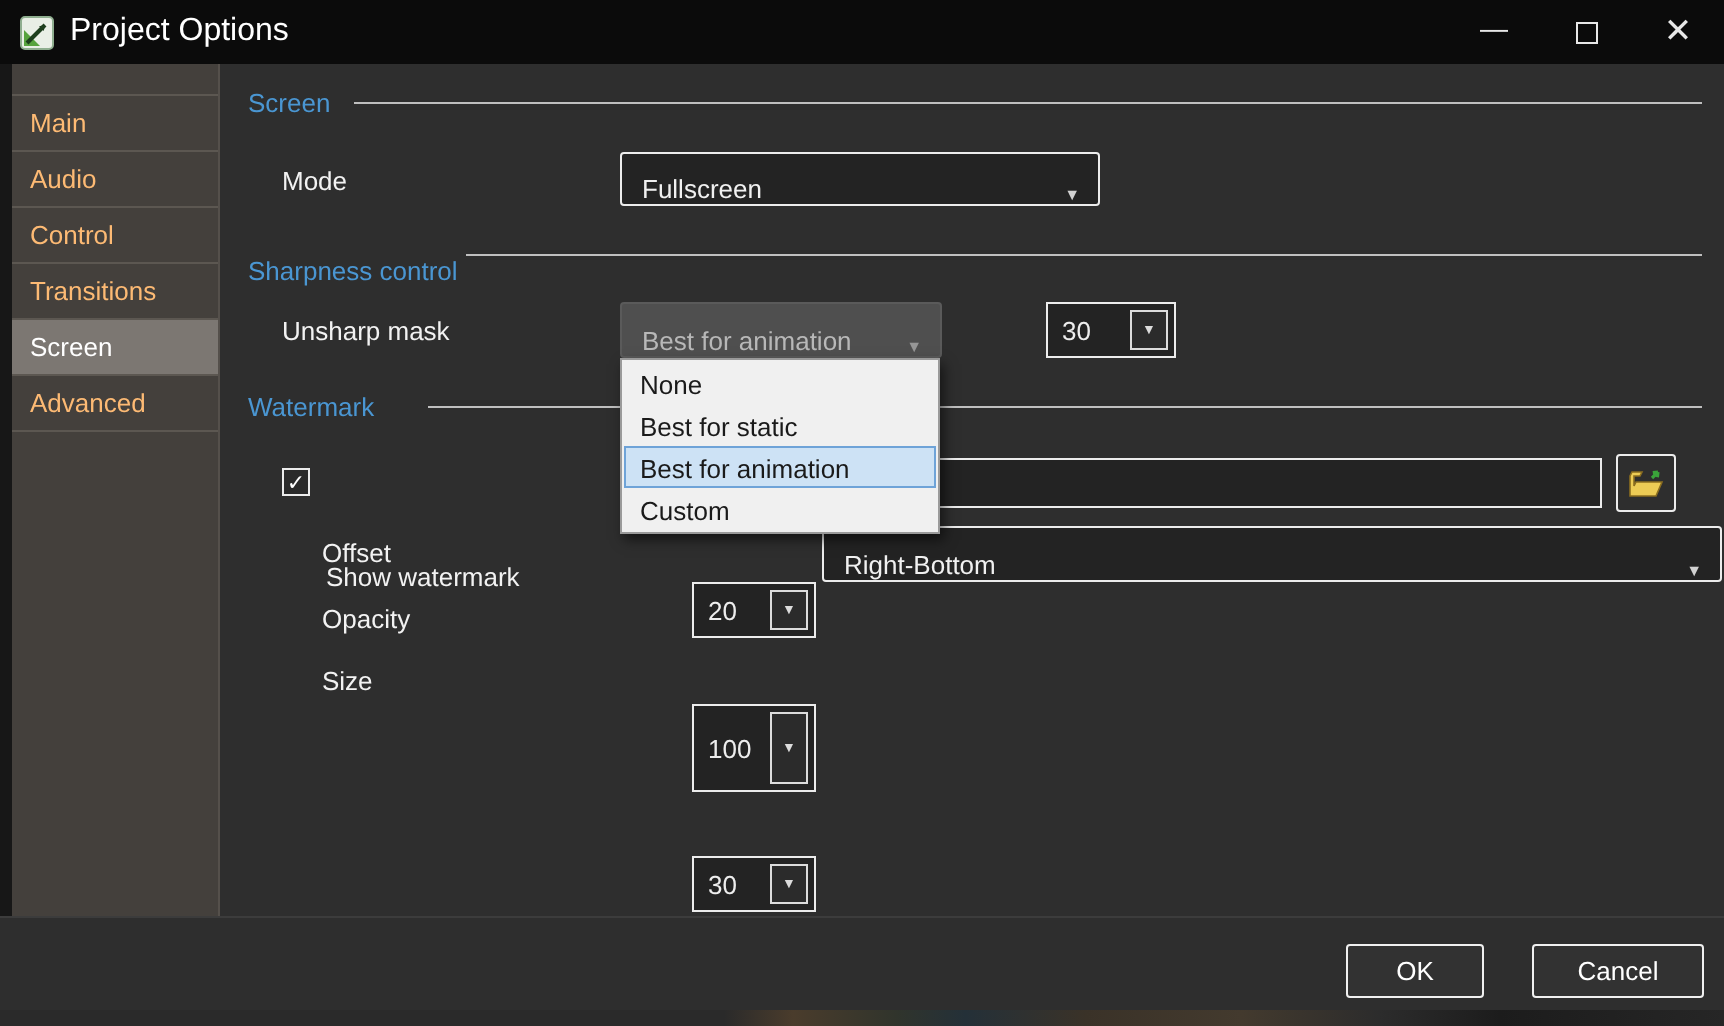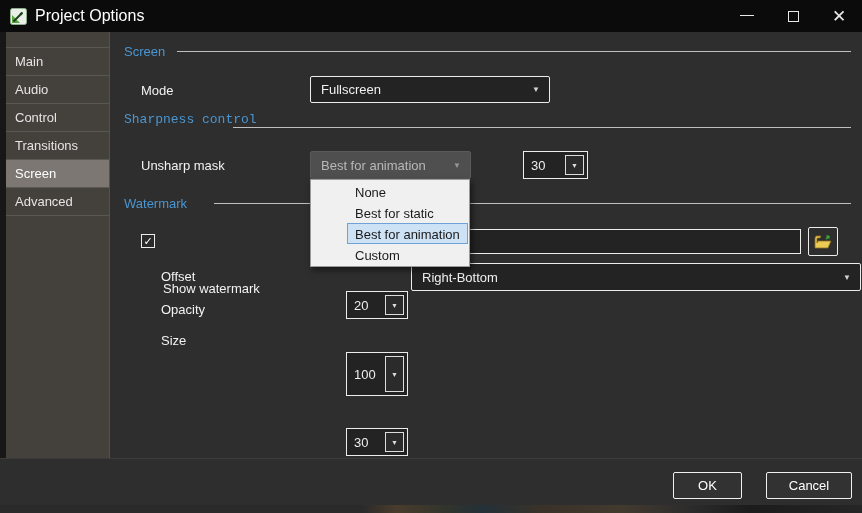--- a/index.html
+++ b/index.html
@@ -24,31 +24,31 @@
   #win-controls { margin-left: auto; display: flex; height: 32px; }
   .win-btn { width: 46px; height: 32px; display: flex; align-items: center; justify-content: center; color: #e8e8e8; cursor: default; }
   .win-btn.min span { font-size: 14px; position: relative; top: -2px; }
   .win-btn.max span { display: block; width: 11px; height: 11px; border: 1px solid #e8e8e8; }
   .win-btn.close span { font-size: 17px; }
 
   
   #sidebar { left: 0; top: 32px; width: 110px; height: 426px; background: #171717; }
   #sidebar-panel { position: absolute; left: 6px; top: 0; right: 0; bottom: 0; background: #44403c; border-right: 1px solid #55504b; }
   #sidebar-list { position: absolute; left: 0; right: 0; top: 15px; border-top: 1px solid #5c5751; }
-  .side-item { height: 28px; line-height: 28px; padding-left: 9px; border-bottom: 1px solid #5c5751; color: #e5e5e5; cursor: default; }
+  .side-item { height: 28px; line-height: 28px; padding-left: 9px; border-bottom: 1px solid #5c5751; color: #fdba74; cursor: default; }
   .side-item.selected { background: #7c7772; color: #ffffff; }
 
   
   .section-title { font-size: 13px; color: #4a96d2; }
   .section-line { height: 1px; background: #bfbfbf; }
   .field-label { font-size: 13px; color: #f2f2f2; }
 
   .combo {
     border: 1px solid #ececec; border-radius: 2px; background: #232323;
-    display: flex; align-items: center; color: #f0f0f0;
+    display: flex; align-items: flex-end; color: #f0f0f0;
   }
   .combo .combo-text { padding-left: 10px; }
   .combo .combo-arrow { margin-left: auto; padding-right: 9px; font-size: 8px; color: #d2d2d2; }
 
   .combo.open { background: #4f4f4f; border: 1px solid #5a5a5a; color: #b8b8b8; }
   .combo.open .combo-arrow { color: #969696; }
 
   .spinner { border: 1px solid #ececec; background: #232323; display: flex; align-items: center; position: relative; margin-left: 36px; }
   .spinner .spin-value { padding-left: 7px; color: #ededed; }
   .spinner .spin-btn {
@@ -56,21 +56,21 @@
     border: 1px solid #dcdcdc; display: flex; align-items: center; justify-content: center;
     font-size: 7px; color: #dcdcdc; background: #2b2b2b;
   }
 
   
   #unsharp-list {
     left: 310px; top: 179px; width: 160px; background: #f0f0f0;
     border: 1px solid #9a9a9a; box-shadow: 2px 3px 6px rgba(0,0,0,0.55); z-index: 20;
     padding: 1px;
   }
-  .list-item { height: 21px; line-height: 21px; padding-left: 7px; color: #1a1a1a; border: 1px solid transparent; margin-left: 35px; }
+  .list-item { height: 21px; line-height: 21px; padding-left: 7px; color: #1a1a1a; border: 1px solid transparent; }
   .list-item.selected { background: #cde2f5; border: 1px solid #6ea3d8; }
 
   
   #show-watermark-box { width: 14px; height: 14px; border: 1px solid #ececec; background: #2a2a2a;
     display: flex; align-items: center; justify-content: center; color: #ffffff; font-size: 11px; }
 
   
   #watermark-file {
     border: 1px solid #ececec; background: #232323; color: #f0f0f0;
     font-family: "Liberation Sans", sans-serif; font-size: 13px; padding: 0 6px; outline: none;
@@ -133,21 +133,21 @@
 
   <div class="abs section-title" style="left:124px; top:44px;">Screen</div>
   <div class="abs section-line" style="left:177px; top:51px; width:674px;"></div>
 
   <div class="abs field-label" style="left:141px; top:83px;">Mode</div>
   <div class="abs combo" style="left:310px; top:76px; width:240px; height:27px;">
     <span class="combo-text">Fullscreen</span>
     <span class="combo-arrow">▼</span>
   </div>
 
-  <div class="abs section-title" style="left:124px; top:112px;font-family:Liberation Mono, monospace;">Sharpness control</div>
+  <div class="abs section-title" style="left:124px; top:128px;">Sharpness control</div>
   <div class="abs section-line" style="left:233px; top:127px; width:618px;"></div>
 
   <div class="abs field-label" style="left:141px; top:158px;">Unsharp mask</div>
   <div class="abs combo open" style="left:310px; top:151px; width:161px; height:28px;">
     <span class="combo-text">Best for animation</span>
     <span class="combo-arrow">▼</span>
   </div>
   <div class="abs spinner" style="left:487px; top:151px; width:65px; height:28px;">
     <span class="spin-value">30</span>
     <span class="spin-btn">▼</span>

